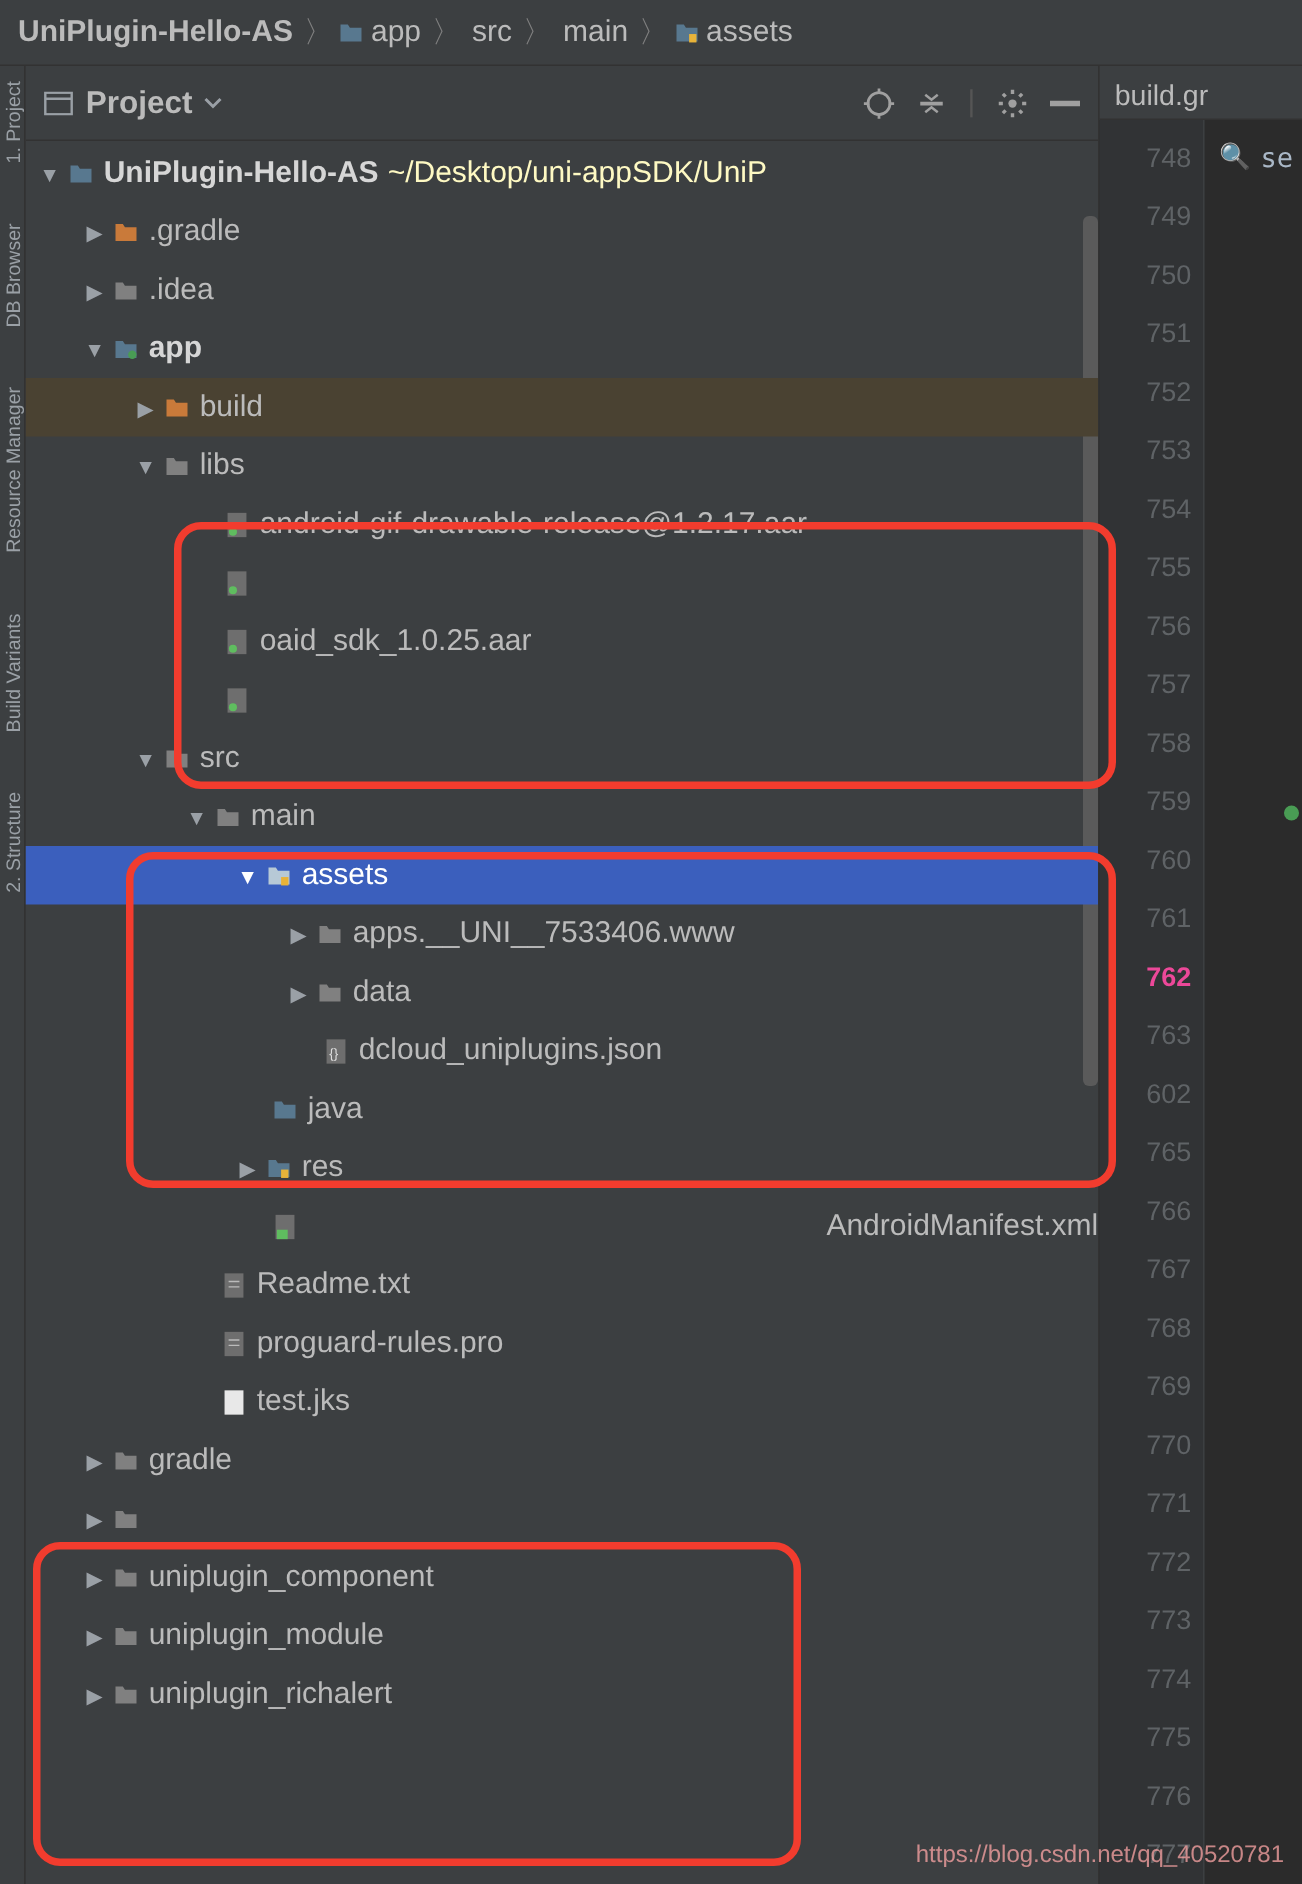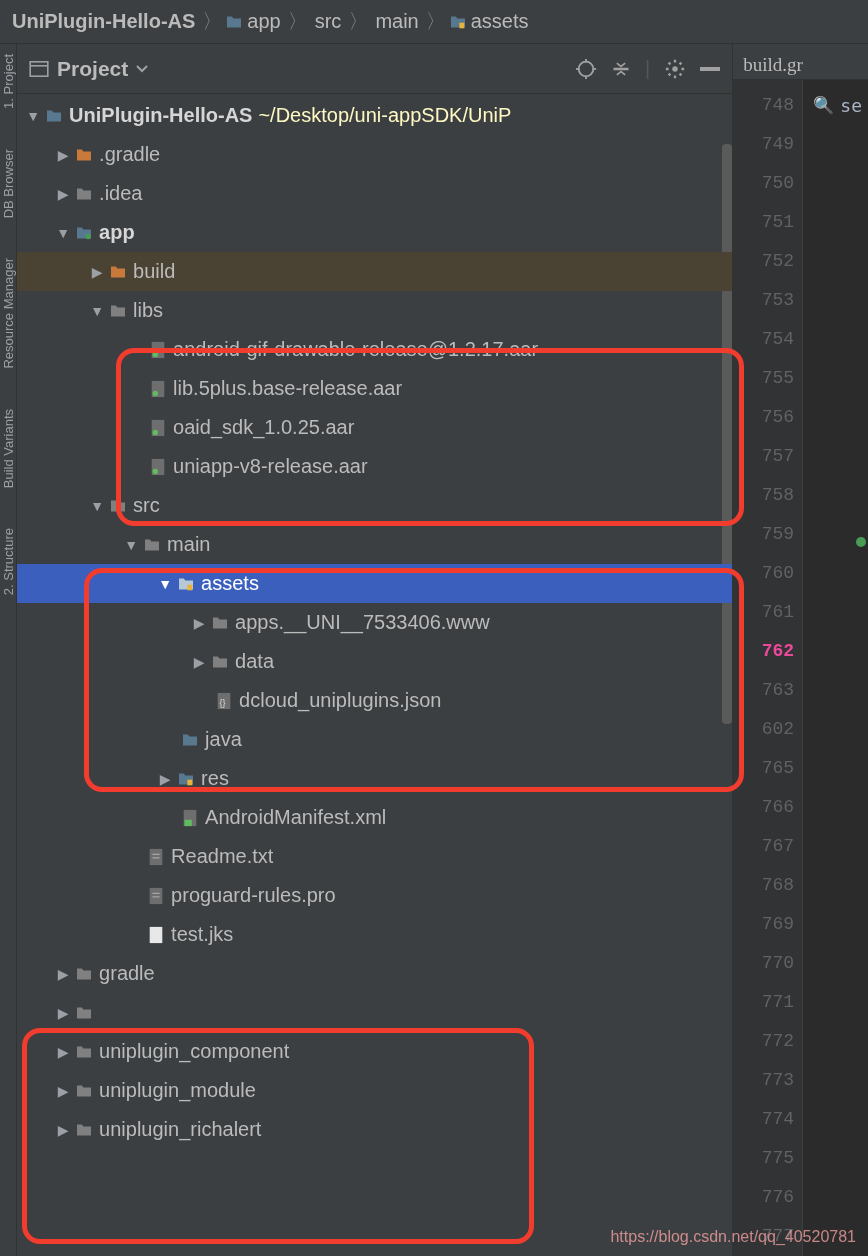--- a/index.html
+++ b/index.html
@@ -124,32 +124,31 @@
     flex-direction: column;
   }
   .editor-tab {
     background: #3c3f41;
     border-bottom: 1px solid #323232;
     padding: 10px 10px;
     font-size: 19px;
     color: #bbbbbb;
     height: 50px;
     overflow: hidden;
-    font-family: Liberation Serif, serif;
   }
   .editor-body {
     flex: 1;
     display: flex;
   }
   .gutter {
     width: 70px;
     padding: 6px 8px 0 0;
     text-align: right;
     color: #5f6366;
-    font-family: Liberation Mono, monospace;
+    font-family: Liberation Sans, sans-serif;
     font-size: 18px;
     line-height: 39px;
     background: #313335;
     border-right: 1px solid #3c3f41;
   }
   .editor-content { flex: 1; padding: 6px 6px 0 10px; color: #a9b7c6; font-family: "Menlo", monospace; font-size: 18px; line-height: 39px; position: relative; }
   .search-glyph { color: #9aa0a6; font-size: 17px; }
   .red-box {
     position: absolute;
     border: 5px solid #f23c2e;
@@ -328,39 +327,37 @@
           </span>
         <span class="label">android-gif-drawable-release@1.2.17.aar</span>
       </div>
       <div class="node" style="padding-left:130px;">
         <span class="icon-box">
             <svg class="file-icon-svg" viewBox="0 0 16 20">
               <rect x="1" y="1" width="14" height="18" fill="#6e6e6e"></rect>
               <circle cx="5" cy="15" r="3" fill="#5fbd5f"></circle>
             </svg>
           </span>
-        <span class="label">lib.5plus.base-release.aar</span>
       </div>
       <div class="node" style="padding-left:130px;">
         <span class="icon-box">
             <svg class="file-icon-svg" viewBox="0 0 16 20">
               <rect x="1" y="1" width="14" height="18" fill="#6e6e6e"></rect>
               <circle cx="5" cy="15" r="3" fill="#5fbd5f"></circle>
             </svg>
           </span>
         <span class="label">oaid_sdk_1.0.25.aar</span>
       </div>
       <div class="node" style="padding-left:130px;">
         <span class="icon-box">
             <svg class="file-icon-svg" viewBox="0 0 16 20">
               <rect x="1" y="1" width="14" height="18" fill="#6e6e6e"></rect>
               <circle cx="5" cy="15" r="3" fill="#5fbd5f"></circle>
             </svg>
           </span>
-        <span class="label">uniapp-v8-release.aar</span>
       </div>
 
       <div class="node" style="padding-left:70px;">
         <span class="arrow">▼</span>
         <span class="icon-box">
             <svg class="folder-icon-svg" viewBox="0 0 24 20">
               <path class="folder-gray" d="M2 2h7l2 3h11v13H2z"></path>
             </svg>
           </span>
         <span class="label">src</span>
@@ -428,21 +425,21 @@
         <span class="arrow">▶</span>
         <span class="icon-box">
             <svg class="folder-icon-svg" viewBox="0 0 24 20">
               <path class="folder-blue" d="M2 2h7l2 3h11v13H2z"></path>
               <rect x="14" y="11" width="7" height="8" fill="#e8b339"></rect>
             </svg>
           </span>
         <span class="label">res</span>
       </div>
 
-      <div class="node" style="padding-left:162px;">
+      <div class="node" style="padding-left:162px;justify-content:space-between;">
         <span class="icon-box">
             <svg class="file-icon-svg" viewBox="0 0 16 20">
               <rect x="1" y="1" width="14" height="18" fill="#6e6e6e"></rect>
               <rect x="2" y="12" width="8" height="7" fill="#5fbd5f"></rect>
             </svg>
           </span>
         <span class="label">AndroidManifest.xml</span>
       </div>
 
 

